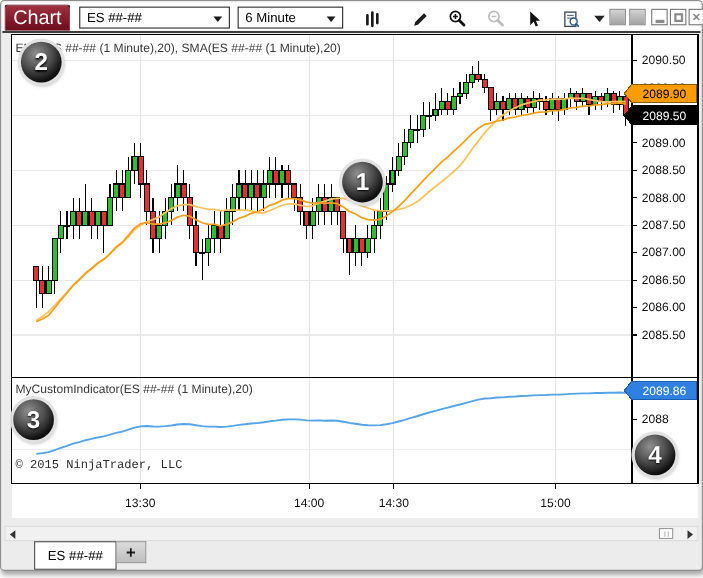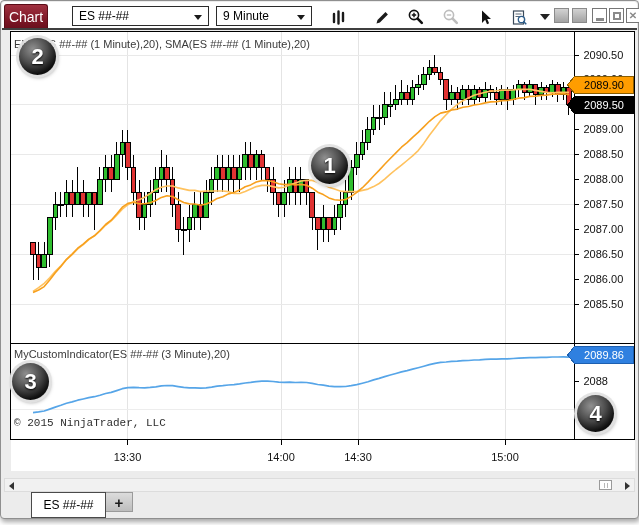--- a/index.html
+++ b/index.html
@@ -8,24 +8,24 @@
     position:absolute; left:0; top:0; width:639px; height:519px;
     background:#ececec; border:1px solid #8f8f8f; border-radius:4px;
     box-shadow:1px 3px 5px rgba(0,0,0,.35);
   }
   
   #titlebar {
     position:absolute; left:1px; top:1px; right:1px; height:28px;
     background:#fff; border-bottom:2px solid #3f3f3f; border-radius:3px 3px 0 0;
   }
   #chart-tab {
-    position:absolute; left:2px; top:2px; width:44px; height:24px;
+    position:absolute; left:2px; top:2px; width:60px; height:24px;
     background:linear-gradient(180deg,#a03140,#7a1524 70%,#6b0f1d);
     border:1px solid #5a0c17; border-bottom:none; border-radius:3px 3px 0 0;
-    color:#fff; font-size:14px; display:flex; align-items:center; justify-content:center;
+    color:#fff; font-size:18px; display:flex; align-items:center; justify-content:center;
   }
   .dropdown {
     position:absolute; top:4px; height:20px; background:#fff; border:1px solid #2b2b2b;
     font-size:12px; color:#000; display:flex; align-items:center; padding:0 6px; cursor:default;
   }
   #dd-instrument { left:70px; width:137px; }
   #dd-interval  { left:214px; width:96px; }
   .dd-caret { position:absolute; right:6px; top:8px; width:0; height:0;
     border-left:4px solid transparent; border-right:4px solid transparent; border-top:5px solid #1a1a1a; }
   .tool-btn { position:absolute; top:5px; width:20px; height:20px; display:flex; align-items:center; justify-content:center; }
@@ -78,21 +78,21 @@
 <div id="window">
 
   <div id="titlebar">
     <div id="chart-tab">Chart</div>
 
     <div class="dropdown" id="dd-instrument">
       <span>ES ##-##</span>
       <span class="dd-caret"></span>
     </div>
     <div class="dropdown" id="dd-interval">
-      <span>9 Minute</span>
+      <span>6 Minute</span>
       <span class="dd-caret"></span>
     </div>
 
     <div class="tool-btn" style="left:326px">
       <svg width="19" height="19" viewBox="0 0 19 19">
         <path d="M5 6v8M9.5 3.5v12M14 5v8" stroke="#1a1a1a" stroke-width="2.4" stroke-linecap="round" fill="none"></path>
       </svg>
     </div>
     <div class="tool-btn" style="left:370px">
       <svg width="19" height="19" viewBox="0 0 19 19">
@@ -402,21 +402,21 @@
         <path d="M566.5 103.9 L573.5 95.4 H632.5 V112.4 H573.5 Z" fill="#000000" stroke="#000000" stroke-width="1"></path>
         <text x="603" y="107.9" text-anchor="middle" fill="#ffffff" font-size="11" style="shape-rendering:auto">2089.50</text>
       </g>
       <g>
         <path d="M566.5 353.9599999999982 L573.5 345.4599999999982 H632.5 V362.4599999999982 H573.5 Z" fill="#2f80e0" stroke="#1c5fb0" stroke-width="1"></path>
         <text x="603" y="357.9599999999982" text-anchor="middle" fill="#ffffff" font-size="11" style="shape-rendering:auto">2089.86</text>
       </g>
     </svg>
 
   <div class="chart-label" id="main-label">EMA(ES ##-## (1 Minute),20), SMA(ES ##-## (1 Minute),20)</div>
-  <div class="chart-label" id="sub-label">MyCustomIndicator(ES ##-## (3 Minute),20)</div>
+  <div class="chart-label" id="sub-label">MyCustomIndicator(ES ##-## (1 Minute),20)</div>
   <div class="chart-label" id="copyright">© 2015 NinjaTrader, LLC</div>
 
   <div class="bubble" id="bubble-1">1</div>
   <div class="bubble" id="bubble-2">2</div>
   <div class="bubble" id="bubble-3">3</div>
   <div class="bubble" id="bubble-4">4</div>
 
   <div id="hscroll">
     <div class="scroll-arrow" id="scroll-left"></div>
     <div id="scroll-thumb"></div>

